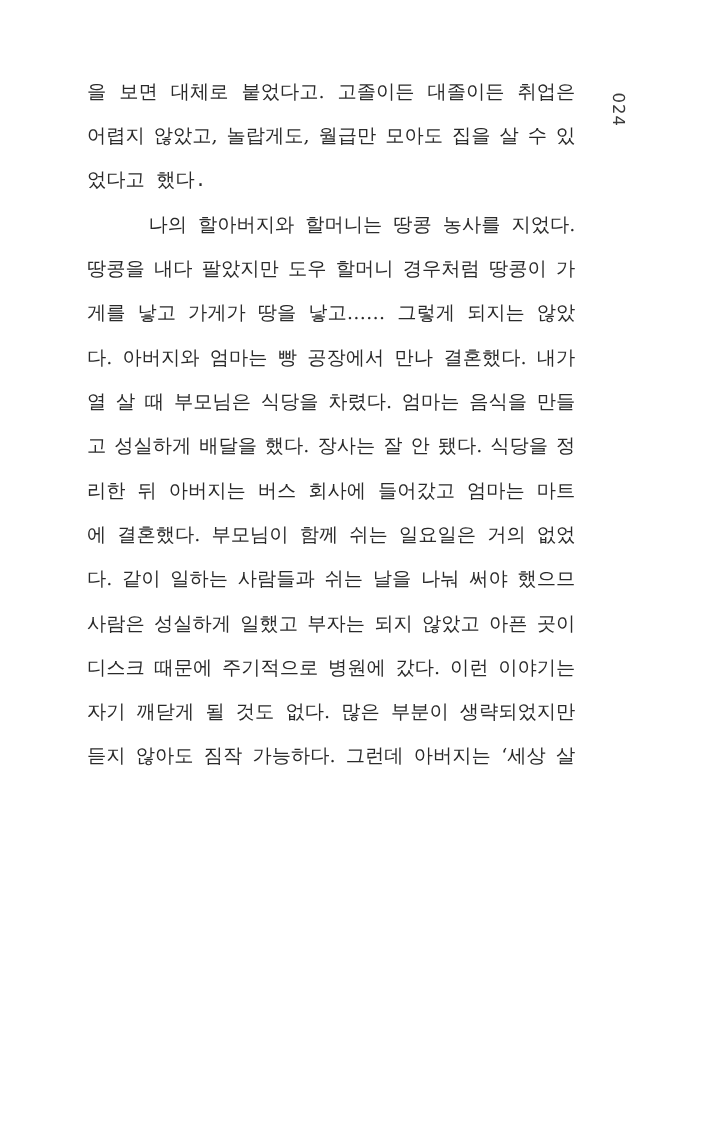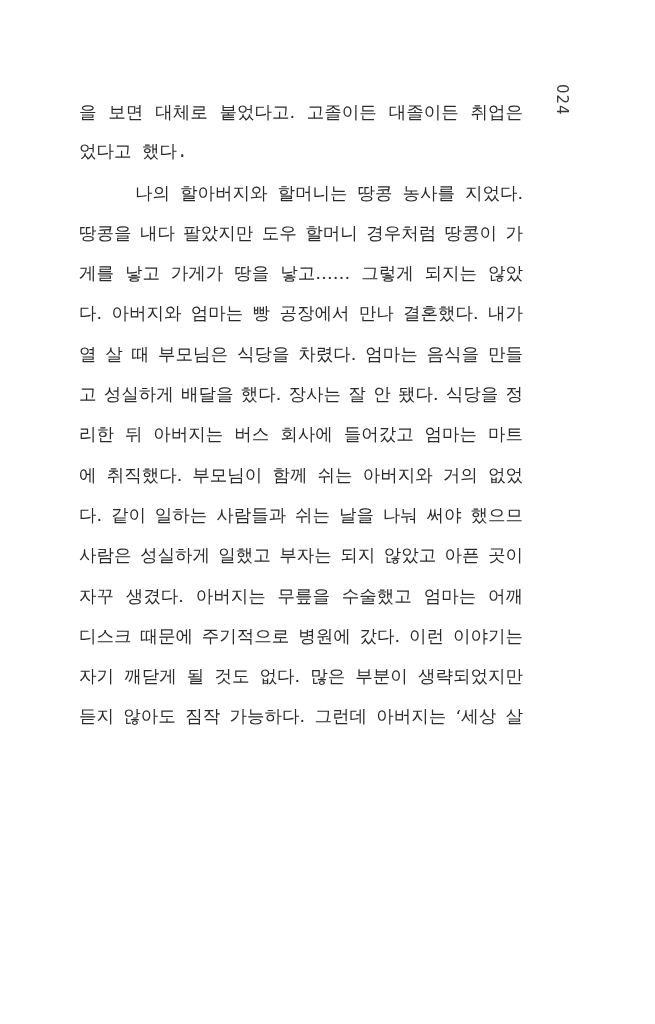--- a/index.html
+++ b/index.html
@@ -19,21 +19,21 @@
       position: absolute;
       left: 0;
       top: 0;
       width: 655px;
       height: 1024px;
       background: #ffffff;
     }
     .body-text {
       position: absolute;
       left: 79px;
-      top: 92px;
+      top: 64px;
       width: 444px;
     }
     .line {
       height: 40.3px;
       line-height: 40.3px;
       font-size: 17.5px;
       white-space: nowrap;
       text-align: justify;
       text-align-last: justify;
       letter-spacing: 0px;
@@ -61,30 +61,30 @@
   </style>
 </head>
 <body>
 
 <div class="page">
   <div class="page-number">024</div>
 
   <div class="body-text">
 
     <div class="line">을 보면 대체로 붙었다고. 고졸이든 대졸이든 취업은</div>
+    <div class="line">어렵지 않았고, 놀랍게도, 월급만 모아도 집을 살 수 있</div>
     <div class="line last-of-para">었다고 했다.</div>
 
     <div class="line indent">나의 할아버지와 할머니는 땅콩 농사를 지었다.</div>
     <div class="line">땅콩을 내다 팔았지만 도우 할머니 경우처럼 땅콩이 가</div>
     <div class="line">게를 낳고 가게가 땅을 낳고…… 그렇게 되지는 않았</div>
     <div class="line">다. 아버지와 엄마는 빵 공장에서 만나 결혼했다. 내가</div>
     <div class="line">열 살 때 부모님은 식당을 차렸다. 엄마는 음식을 만들</div>
     <div class="line">고 성실하게 배달을 했다. 장사는 잘 안 됐다. 식당을 정</div>
     <div class="line">리한 뒤 아버지는 버스 회사에 들어갔고 엄마는 마트</div>
-    <div class="line">에 취직했다. 부모님이 함께 쉬는 아버지와 거의 없었</div>
+    <div class="line">에 결혼했다. 부모님이 함께 쉬는 일요일은 거의 없었</div>
     <div class="line">다. 같이 일하는 사람들과 쉬는 날을 나눠 써야 했으므</div>
     <div class="line">사람은 성실하게 일했고 부자는 되지 않았고 아픈 곳이</div>
-    <div class="line">자꾸 생겼다. 아버지는 무릎을 수술했고 엄마는 어깨</div>
     <div class="line">디스크 때문에 주기적으로 병원에 갔다. 이런 이야기는</div>
     <div class="line">자기 깨닫게 될 것도 없다. 많은 부분이 생략되었지만</div>
     <div class="line">듣지 않아도 짐작 가능하다. 그런데 아버지는 ‘세상 살</div>
   </div>
 </div>
 
 </body></html>

